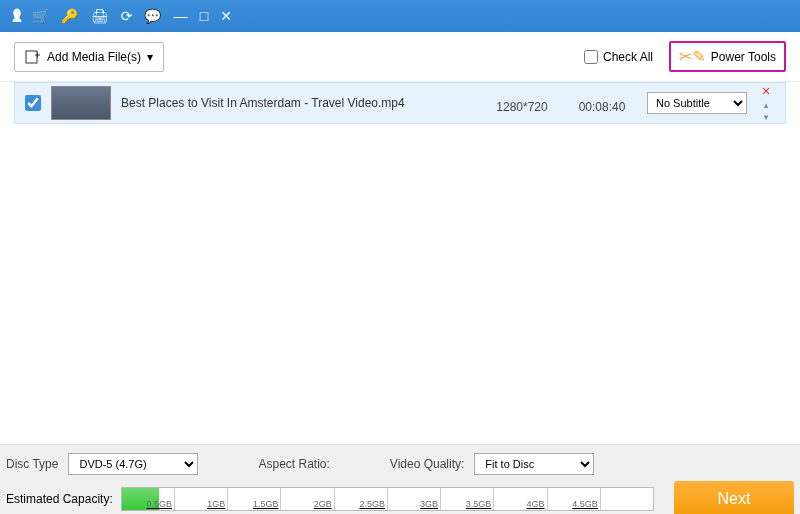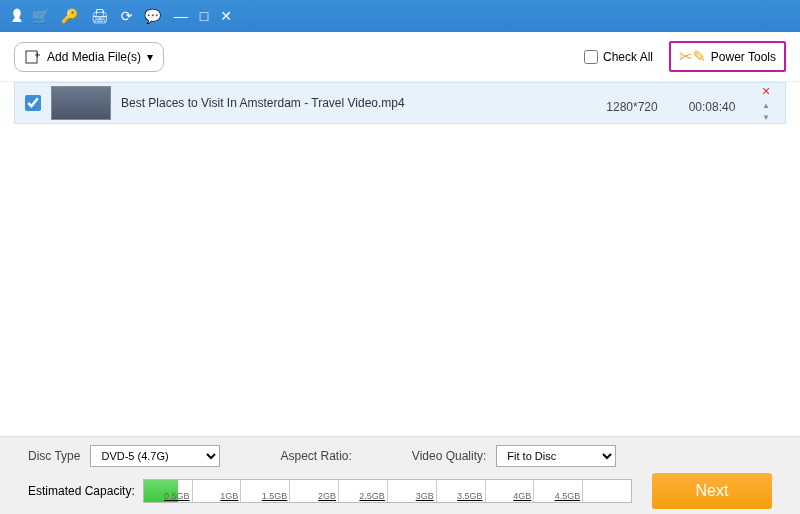--- a/index.html
+++ b/index.html
@@ -5,40 +5,40 @@
 * { margin:0; padding:0; box-sizing:border-box; font-family:"Segoe UI",Arial,sans-serif; }
 body { width:800px; height:514px; background:#fff; overflow:hidden; }
 
 .titlebar { height:32px; background:linear-gradient(#3b8fd9,#3284d2); display:flex; align-items:center; padding:0 8px; color:#fff; font-size:12px; }
 .logo-icon { width:18px; height:18px; margin-right:6px; display:flex; align-items:center; justify-content:center; }
 .titlebar-title { flex:1; }
 .titlebar-icons { display:flex; gap:12px; }
 .titlebar-icons span { cursor:pointer; font-size:14px; }
 
 .toolbar { height:50px; display:flex; align-items:center; padding:0 14px; border-bottom:1px solid #eee; }
-.add-media { height:30px; border:1px solid #bbb; border-radius:9px; background:#fff; display:flex; align-items:center; padding:0 10px; font-size:12px; cursor:pointer; gap:6px; }
+.add-media { height:30px; border:1px solid #bbb; border-radius:2px; background:#fff; display:flex; align-items:center; padding:0 10px; font-size:12px; cursor:pointer; gap:6px; }
 .add-media-icon { width:16px; height:16px; display:inline-block; }
 .spacer { flex:1; }
 .checkall { display:flex; align-items:center; gap:5px; font-size:12px; margin-right:16px; }
 .checkall input { width:14px; height:14px; }
 .powertools { display:flex; align-items:center; gap:5px; font-size:12px; border:2px solid #c9189e; padding:4px 8px; border-radius:2px; cursor:pointer; }
 .pt-icon { color:#f5a623; font-size:16px; }
 
 .content { height:362px; padding:0 14px; }
 .row { height:42px; background:#e8f2fc; border:1px solid #d0e3f5; display:flex; align-items:center; padding:0 10px; gap:10px; position:relative; }
 .row input[type=checkbox] { width:16px; height:16px; accent-color:#3b8fd9; }
 .thumb { width:60px; height:34px; background:linear-gradient(#6b7a8f,#4a5568); border:1px solid #888; }
 .filename { flex:1; font-size:12px; color:#333; }
 .res, .dur { font-size:12px; color:#444; width:70px; text-align:center;margin-top:8px; }
 .sel { width:100px; height:22px; border:1px solid #aaa; font-size:11px; background:#fff; padding:0 4px; }
 .row-ctrls { width:18px; display:flex; flex-direction:column; align-items:center; gap:2px; }
 .row-ctrls span { font-size:9px; color:#888; cursor:pointer; }
 .row-ctrls .x { color:#d33; font-size:11px; }
 
-.bottom { position:absolute; bottom:0; left:0; right:0; height:78px; background:#f0f0f0; border-top:1px solid #ddd; padding:8px 28px; display:flex; flex-direction:column; gap:6px; }
+.bottom { position:absolute; bottom:0; left:0; right:0; height:70px; background:#f0f0f0; border-top:1px solid #ddd; padding:8px 6px; display:flex; flex-direction:column; gap:6px; }
 .bottom-row1 { display:flex; align-items:center; gap:10px; font-size:12px; }
 .bottom-row1 label { color:#444; }
 .bsel { height:22px; border:1px solid #aaa; font-size:11px; background:#fff; padding:0 6px; }
 .bgap { width:40px; }
 .bottom-row2 { display:flex; align-items:center; gap:8px; font-size:12px; }
 .cap-bar { flex:1; height:24px; position:relative; border:1px solid #bbb; background:#fff; }
 .cap-fill { position:absolute; left:0; top:0; bottom:0; width:7%; background:linear-gradient(#6fd96f,#3cc93c); }
 .cap-ticks { position:absolute; inset:0; display:flex;text-decoration:underline; }
 .cap-ticks div { flex:1; border-right:1px solid #ccc; font-size:9px; color:#666; display:flex; align-items:flex-end; justify-content:flex-end; padding:0 2px 1px 0; }
 .cap-ticks div:last-child { border-right:none; }
@@ -87,20 +87,21 @@
   </div>
 </div>
 
 <div class="content">
   <div class="row">
     <input type="checkbox" checked="" style="">
     <div class="thumb"></div>
     <div class="filename">Best Places to Visit In Amsterdam - Travel Video.mp4</div>
     <div class="res">1280*720</div>
     <div class="dur">00:08:40</div>
+    <select class="sel"><option>No Subtitle</option></select>
     <div class="row-ctrls">
       <span class="x">✕</span>
       <span>▴</span>
       <span>▾</span>
     </div>
   </div>
 </div>
 
 <div class="bottom">
   <div class="bottom-row1">

